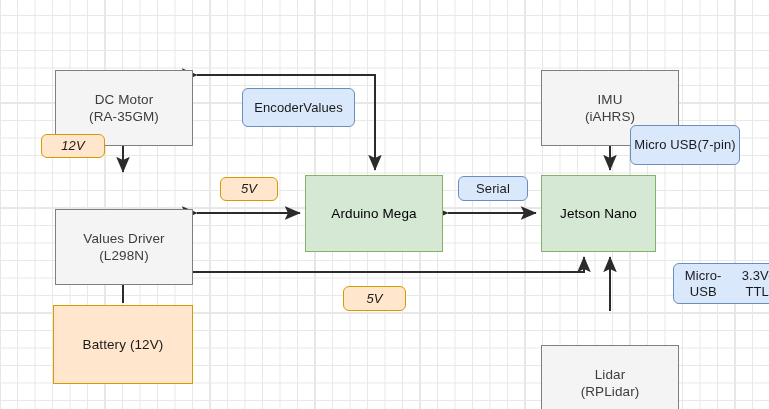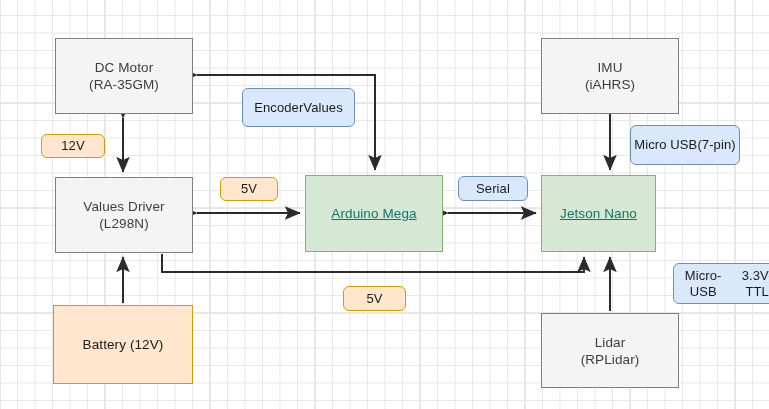--- a/index.html
+++ b/index.html
@@ -37,26 +37,26 @@
     font-size: 13.5px;
     line-height: 17px;
     color: #333333;
     letter-spacing: 0.1px;
   }
   .node .ln { display: block; white-space: pre; }
   .node.grey {
     background: #f4f4f4;
     border: 1.6px solid #7f7f7f;
     color: #3d3d3d;
+    margin-top: 32px;
   }
   .node.green {
     background: #d5e8d4;
     border: 1.4px solid #82b366;
-    color: #0f766e;
-    text-decoration: underline;
+    color: #000000;
   }
   .node.orangebox {
     background: #ffe6cc;
     border: 1.6px solid #d79b00;
     color: #1a1a1a;
   }
   .label {
     position: absolute;
     box-sizing: border-box;
     display: flex;
@@ -70,20 +70,21 @@
     color: #1a1a1a;
     letter-spacing: 0.1px;
   }
   .label.blue {
     background: #dae8fc;
     border: 1.3px solid #6c8ebf;
   }
   .label.orange {
     background: #ffe6cc;
     border: 1.3px solid #d79b00;
+    font-style: italic;
   }
   svg.edges {
     position: absolute;
     left: 0;
     top: 0;
     width: 769px;
     height: 409px;
     pointer-events: none;
   }
 </style>

